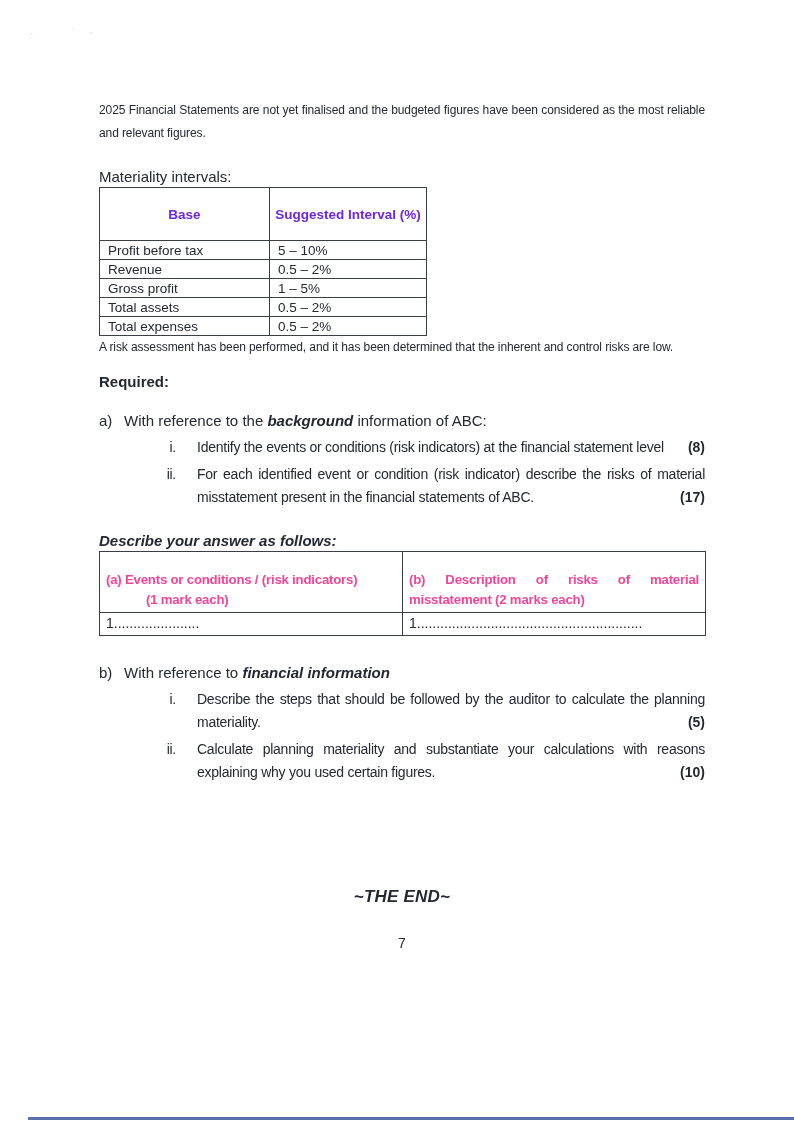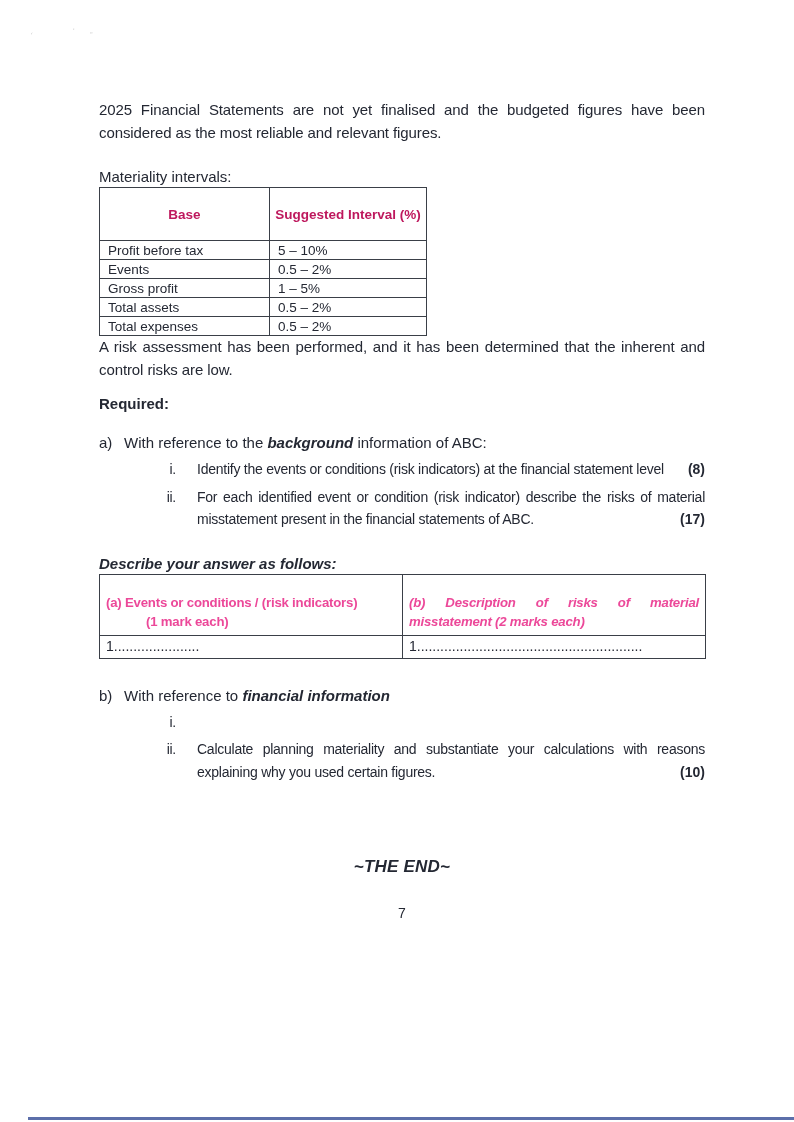--- a/index.html
+++ b/index.html
@@ -20,21 +20,21 @@
     overflow: hidden;
   }
   
   .pen-mark { position: absolute; opacity: 0.45; color: #8a8a8a; font-size: 8px; }
   .pen-mark.m1 { left: 30px; top: 31px; transform: rotate(25deg); }
   .pen-mark.m2 { left: 73px; top: 27px; }
   .pen-mark.m3 { left: 90px; top: 31px; }
 
   .para {
     margin: 0;
-    font-size: 15px;
+    font-size: 12px;
     line-height: 22.5px;
     letter-spacing: -0.1px;
     text-align: justify;
   }
   .section-label {
     margin: 23px 0 0 0;
     font-size: 15px;
     line-height: 20px;
   }
   .bold { font-weight: bold; }
@@ -49,21 +49,21 @@
   }
   table.mat-table, table.mat-table th, table.mat-table td {
     border: 1.5px solid #3a3f47;
   }
   table.mat-table th {
     height: 50px;
     font-size: 13.5px;
     font-weight: bold;
     text-align: center;
     vertical-align: middle;
-    color: #be185d;
+    color: #6d28d9;
   }
   table.mat-table col.c1 { width: 170px; }
   table.mat-table col.c2 { width: 157px; }
   table.mat-table td {
     font-size: 13.5px;
     height: 16px;
     padding: 1px 8px;
     vertical-align: middle;
   }
 
@@ -114,30 +114,30 @@
     font-size: 13.2px;
     letter-spacing: -0.2px;
     font-weight: bold;
     text-align: left;
     vertical-align: top;
     padding: 18px 6px 3px 6px;
     line-height: 19.5px;
     color: #ec4899;
   }
   table.answer-table th .sub-line { padding-left: 40px; }
-  table.answer-table th .just { text-align: justify; font-style: italic; }
+  table.answer-table th .just { text-align: justify; }
   table.answer-table td {
     font-size: 14px;
     padding: 1px 6px 3px 6px;
     vertical-align: top;
     line-height: 18px;
   }
 
   .end-line {
-    margin-top: 74px;
+    margin-top: 104px;
     text-align: center;
     font-size: 17px;
     font-weight: bold;
     font-style: italic;
     letter-spacing: 0.2px;
   }
   .page-number {
     margin-top: 28px;
     text-align: center;
     font-size: 14px;
@@ -183,21 +183,21 @@
         <th>Base</th>
         <th>Suggested Interval (%)</th>
       </tr>
     </thead>
     <tbody>
       <tr>
         <td>Profit before tax</td>
         <td>5 – 10%</td>
       </tr>
       <tr>
-        <td>Events</td>
+        <td>Revenue</td>
         <td>0.5 – 2%</td>
       </tr>
       <tr>
         <td>Gross profit</td>
         <td>1 – 5%</td>
       </tr>
       <tr>
         <td>Total assets</td>
         <td>0.5 – 2%</td>
       </tr>
@@ -253,20 +253,21 @@
     </tbody>
   </table>
 
   <div class="lead-line mt-lead-b">
     <span class="lead-label">b)</span>
     <span><span>With reference to </span><span class="boldital">financial information</span><span></span></span>
   </div>
 
   <div class="req-item mt-item-first">
     <span class="numeral">i.</span>
+    <span class="item-body"><span>Describe the steps that should be followed by the auditor to calculate the planning materiality.</span><span class="mark">(5)</span></span>
   </div>
 
   <div class="req-item mt-item-next">
     <span class="numeral">ii.</span>
     <span class="item-body"><span>Calculate planning materiality and substantiate your calculations with reasons explaining why you used certain figures.</span><span class="mark">(10)</span></span>
   </div>
 
   <div class="end-line">~THE END~</div>
 
   <div class="page-number">7</div>

